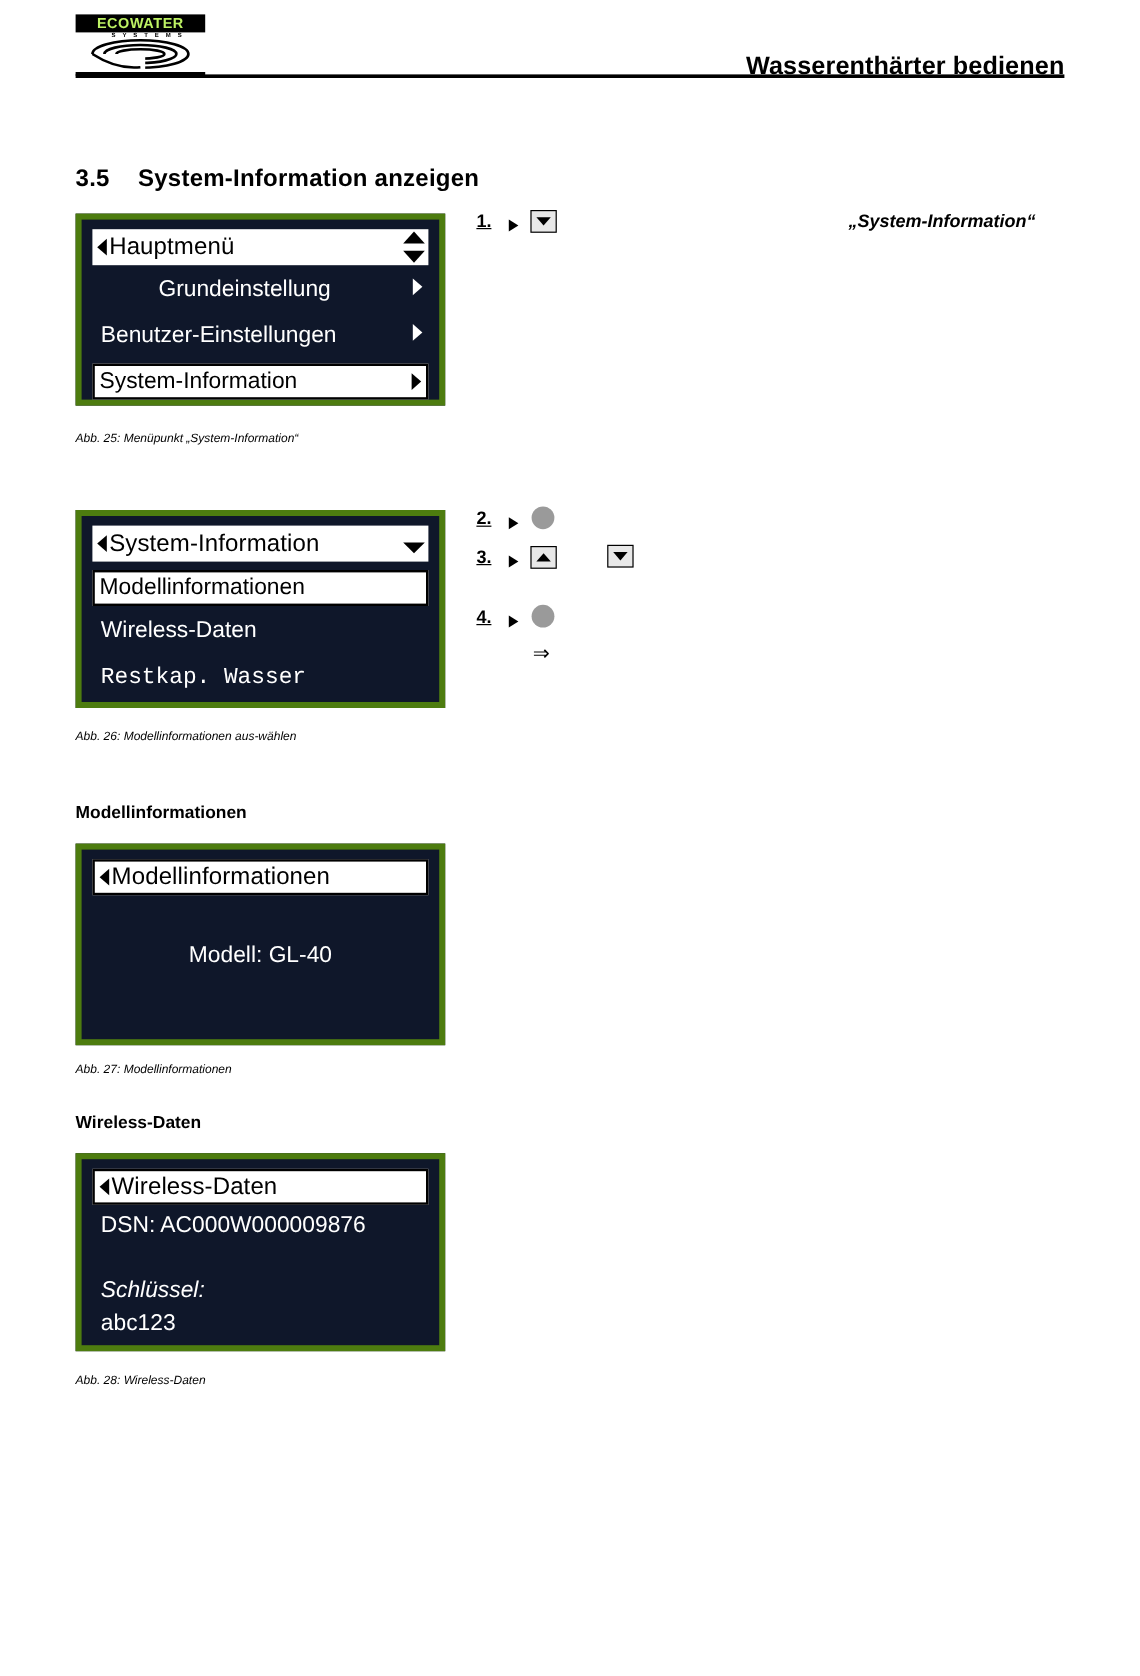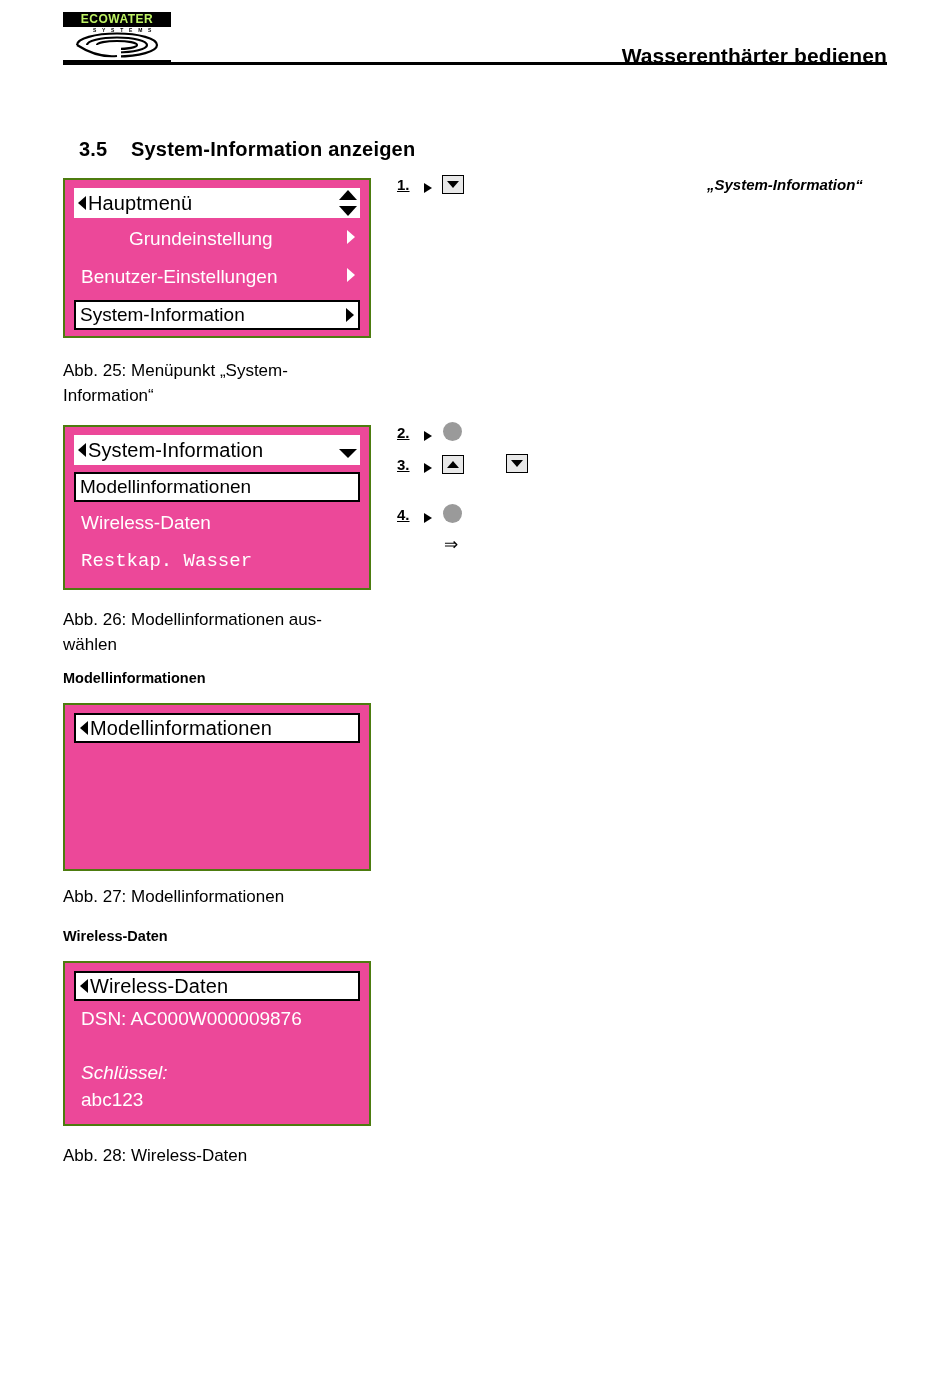--- a/index.html
+++ b/index.html
@@ -87,29 +87,28 @@
   }
 
   
   .section-heading {
     position: absolute;
     left: 63px;
     top: 138px;
     font-size: 20px;
     font-weight: bold;
     letter-spacing: 0.2px;
-    margin-left: 16px;
   }
   .section-heading .num { display: inline-block; width: 52px; }
 
   
   .lcd {
     position: absolute;
-    background: #ec4899;
-    border: 2px solid #4d7c0f;
+    background: #0f172a;
+    border: 5px solid #4d7c0f;
     color: #fff;
   }
   .lcd-titlebar {
     position: absolute;
     left: 9px;
     top: 8px;
     right: 9px;
     height: 30px;
     background: #fff;
     color: #000;
@@ -202,21 +201,22 @@
     top: 22px;
     width: 0; height: 0;
     border-left: 9px solid transparent;
     border-right: 9px solid transparent;
     border-top: 9px solid #000;
   }
 
   
   .caption {
     position: absolute;
-    font-size: 17px;
+    font-size: 10px;
+    font-style: italic;
     line-height: 1.45;
     width: 320px;
   }
   .bold-label {
     position: absolute;
     font-size: 14.5px;
     font-weight: bold;
   }
 
   
@@ -383,20 +383,21 @@
 <div class="btn-round" style="left:443px; top:504px;"></div>
 <div class="rt-arrow" style="left:444px; top:534px;">⇒</div>
 
 <div class="bold-label" style="left:63px; top:670px;">Modellinformationen</div>
 
 <div class="lcd" style="left:63px; top:703px; width:308px; height:168px;">
   <div class="lcd-titlebar boxed" style="border:2px solid #000;">
     <span class="tri-left"></span>
     <span class="lcd-title-text">Modellinformationen</span>
   </div>
+  <div class="lcd-center" style="top:78px;">Modell: GL-40</div>
 </div>
 
 <div class="caption" style="left:63px; top:885px; width:320px;">Abb. 27: Modellinformationen</div>
 
 <div class="bold-label" style="left:63px; top:928px;">Wireless-Daten</div>
 
 <div class="lcd" style="left:63px; top:961px; width:308px; height:165px;">
   <div class="lcd-titlebar boxed" style="border:2px solid #000;">
     <span class="tri-left"></span>
     <span class="lcd-title-text">Wireless-Daten</span>

